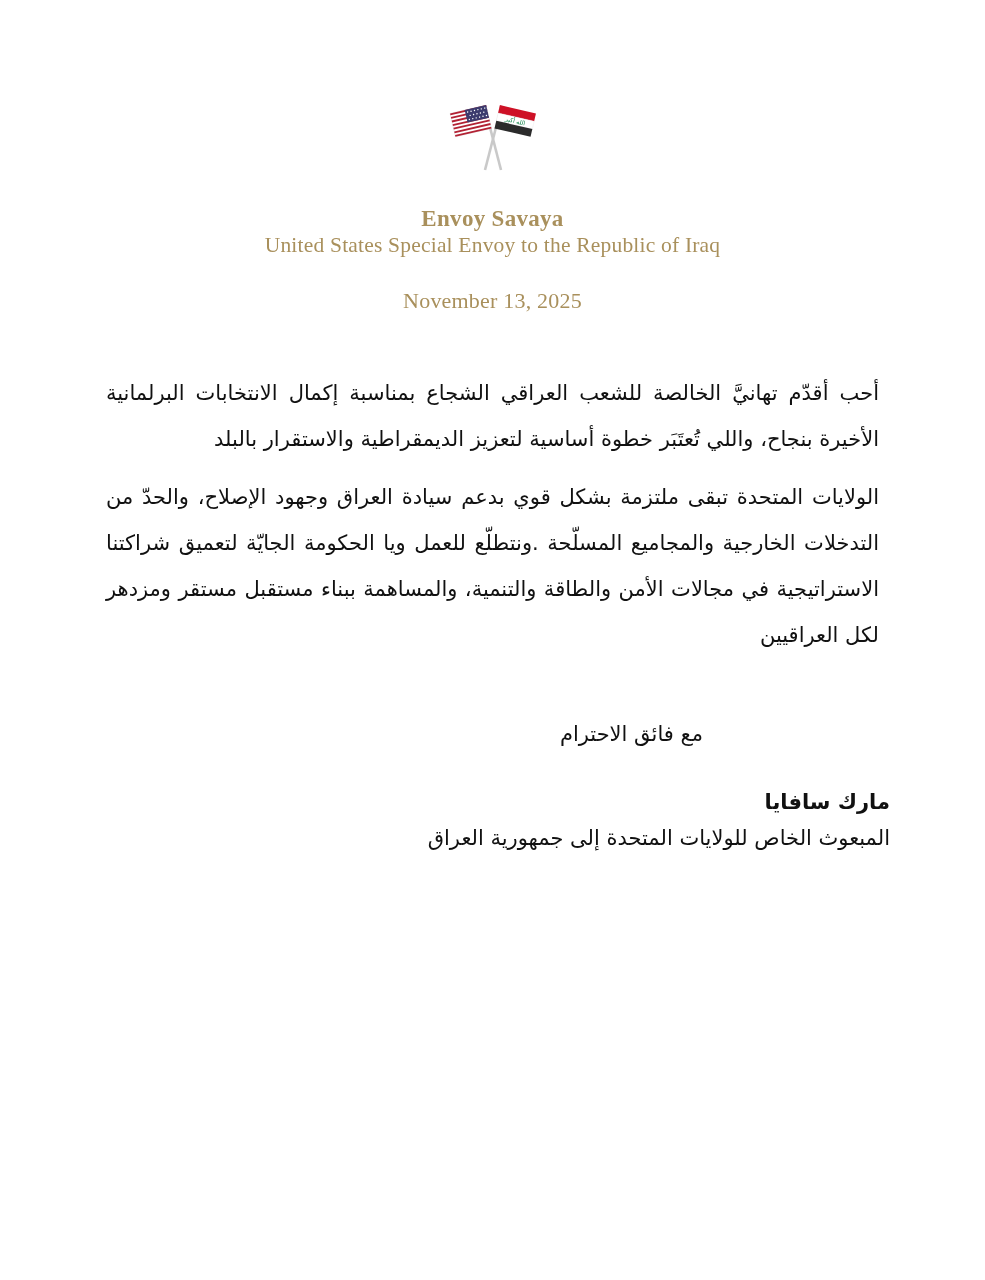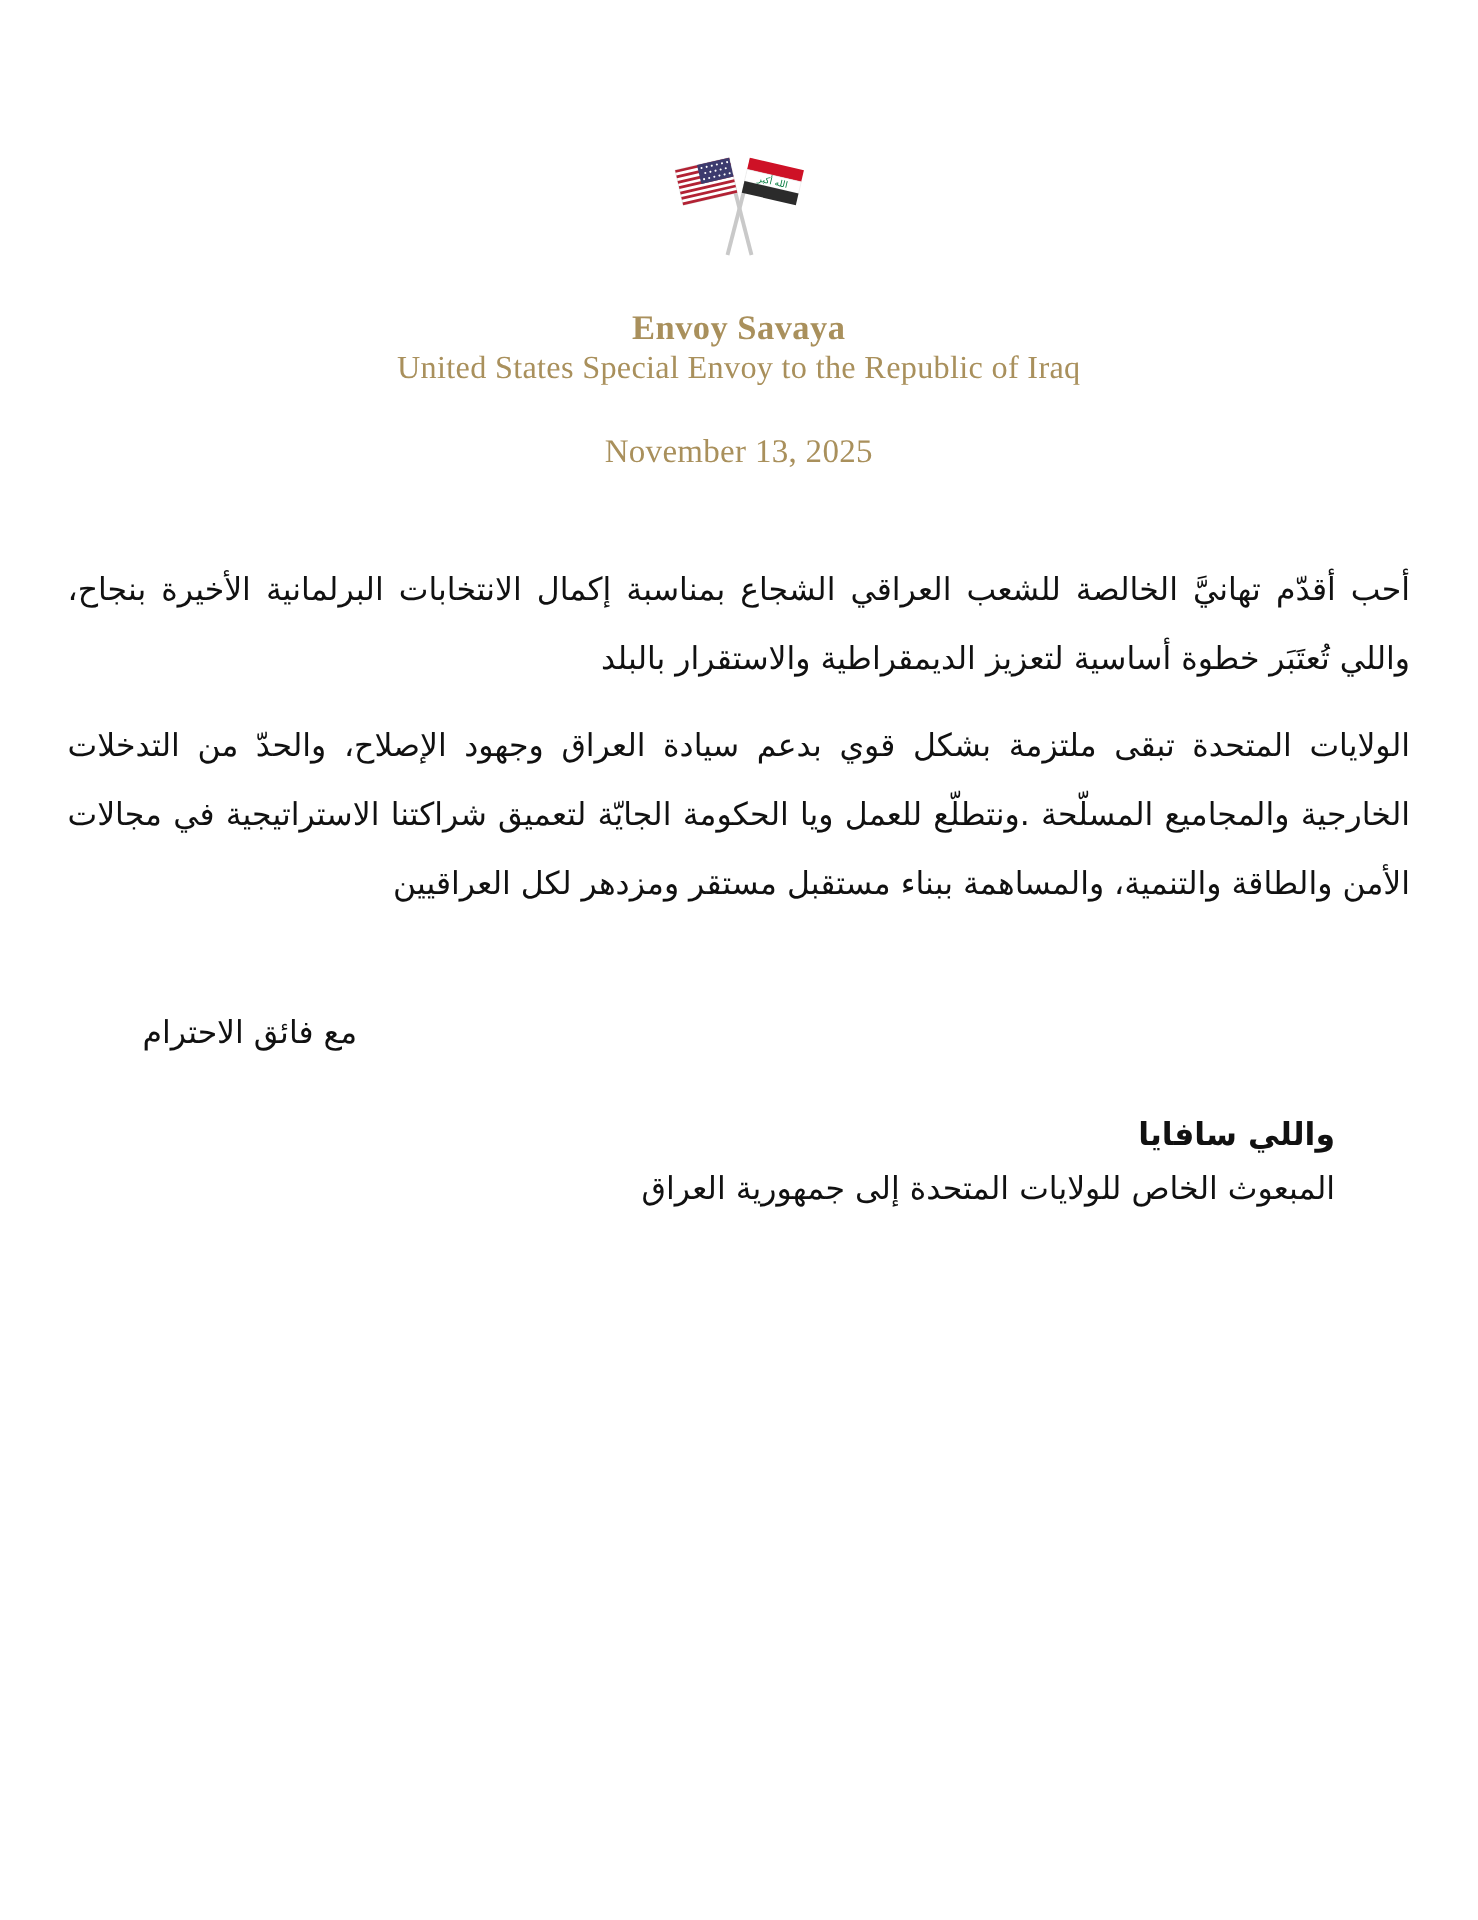--- a/index.html
+++ b/index.html
@@ -51,40 +51,40 @@
     direction: rtl;
     font-family: "DejaVu Sans", sans-serif;
     font-weight: bold;
     font-size: 23px;
     line-height: 24px;
     color: #111111;
   }
   .body-text {
     direction: rtl;
     margin-top: 56px;
-    padding: 0 45px;
+    padding: 0 106px;
     font-family: "DejaVu Sans", sans-serif;
     font-size: 21px;
     line-height: 46px;
     color: #111111;
     text-align: justify;
     text-align-last: right;
   }
   .body-text p {
     margin: 0 0 12px 0;
   }
   .closing {
     direction: rtl;
     margin-top: 56px;
     padding: 0 282px 0 95px; 
     font-family: "DejaVu Sans", sans-serif;
     font-size: 21px;
     line-height: 40px;
     color: #111111;
-    text-align: left;
+    text-align: right;
   }
   .signature {
     direction: rtl;
     margin-top: 30px;
     padding: 0 95px;
     font-family: "DejaVu Sans", sans-serif;
     font-size: 21px;
     line-height: 36px;
     color: #111111;
     text-align: right;
@@ -155,17 +155,17 @@
 
 
   <div class="body-text" dir="rtl" lang="ar">
     <p>أحب أقدّم تهانيَّ الخالصة للشعب العراقي الشجاع بمناسبة إكمال الانتخابات البرلمانية الأخيرة بنجاح، واللي تُعتَبَر خطوة أساسية لتعزيز الديمقراطية والاستقرار بالبلد</p>
     <p>الولايات المتحدة تبقى ملتزمة بشكل قوي بدعم سيادة العراق وجهود الإصلاح، والحدّ من التدخلات الخارجية والمجاميع المسلّحة .ونتطلّع للعمل ويا الحكومة الجايّة لتعميق شراكتنا الاستراتيجية في مجالات الأمن والطاقة والتنمية، والمساهمة ببناء مستقبل مستقر ومزدهر لكل العراقيين</p>
   </div>
 
   <div class="closing" dir="rtl" lang="ar">مع فائق الاحترام</div>
 
   <div class="signature" dir="rtl" lang="ar">
-    <div class="sig-name">واللي سافايا</div>
+    <div class="sig-name">مارك سافايا</div>
     <div class="sig-title">المبعوث الخاص للولايات المتحدة إلى جمهورية العراق</div>
   </div>
 
 </div>
 
 </body></html>

